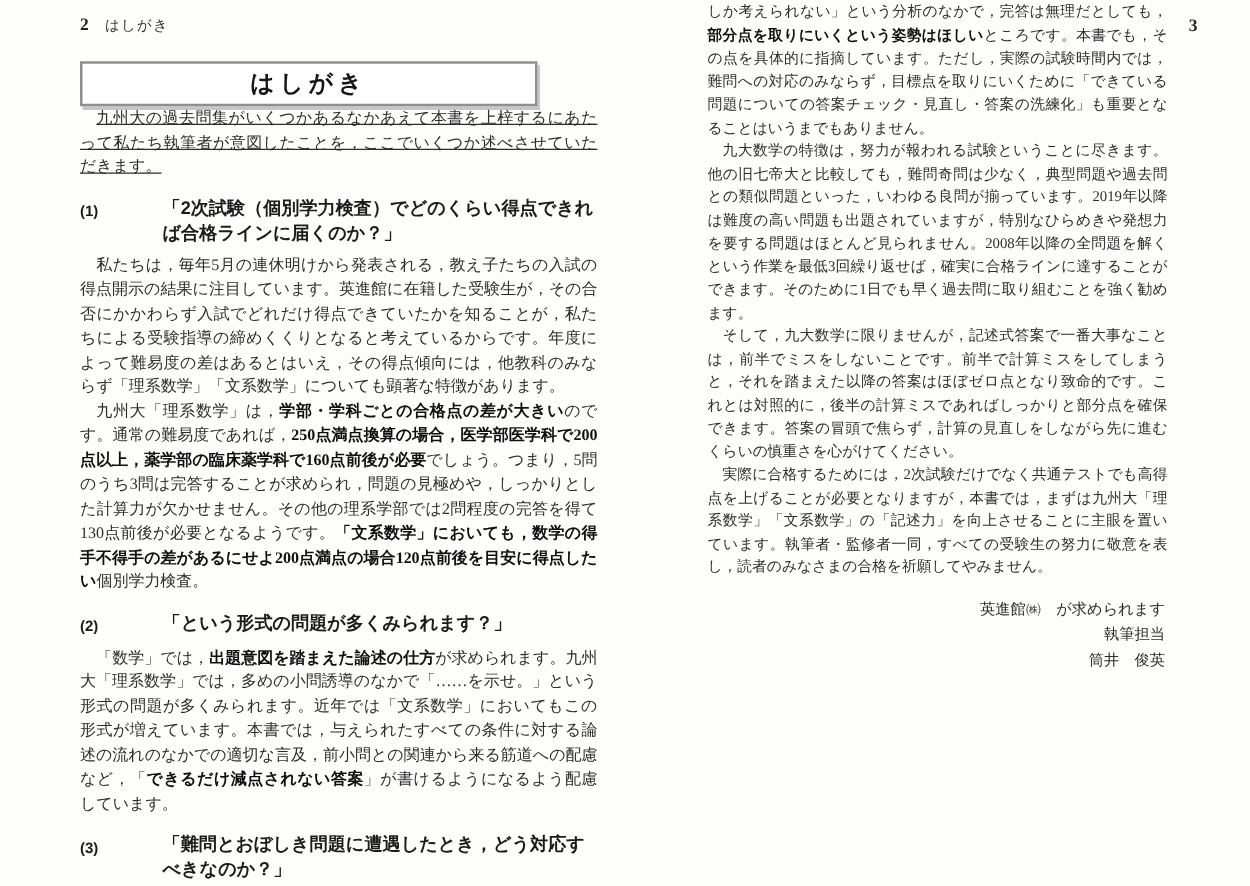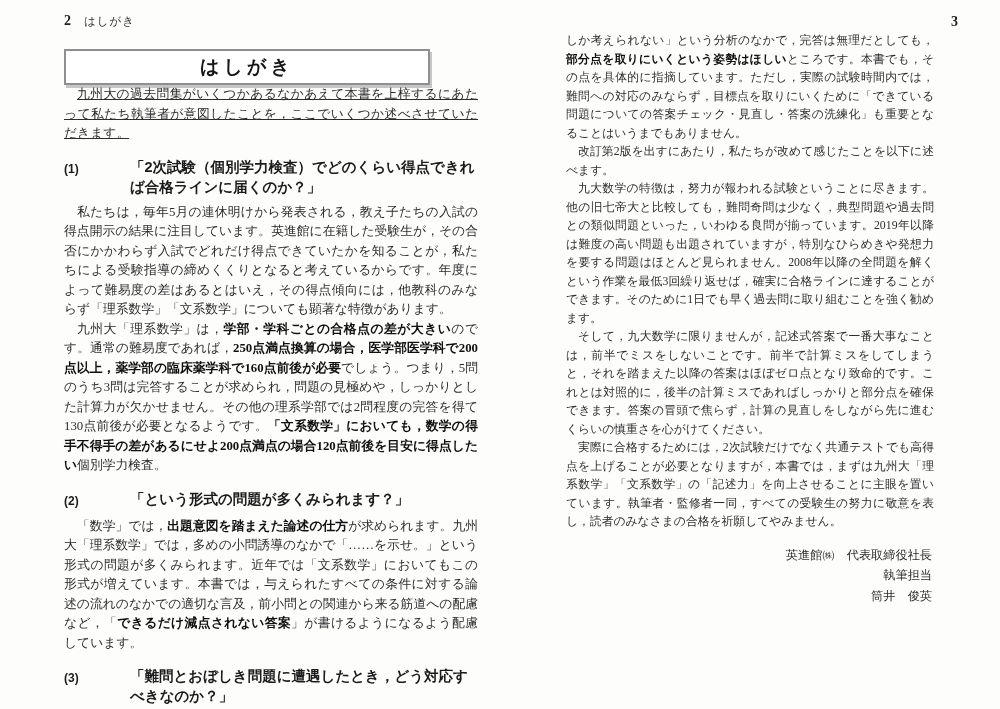--- a/index.html
+++ b/index.html
@@ -27,21 +27,21 @@
     box-shadow:2px 3px 0 #c6c6c6;
     display:flex; align-items:center; justify-content:center;
   }
   .title-box span {
     font-family:"Liberation Sans","DejaVu Sans",sans-serif;
     font-weight:bold; font-size:19px; letter-spacing:4px; color:#161616;
   }
 
   
   .bt { font-size:12.8px; line-height:19.5px; }
-  .rp .bt { font-size:11.8px; line-height:18.5px;margin-top:31px; }
+  .rp .bt { font-size:11.8px; line-height:18.5px; }
   p.p { margin:0; text-align:justify; text-justify:inter-ideograph; }
   .indent { text-indent:1.02em; }
   .gap { margin-top:9px; }
   .first-block { margin-top:11px;text-decoration:underline; }
   .rp-first { margin-top:44px; }
   .b, .b span { font-weight:bold; color:#101010; }
 
   
   .sec-h {
     display:flex; margin-top:13px; margin-bottom:6px;
@@ -88,26 +88,25 @@
       <span class="h-num">(3)</span>
       <span class="h-text">「難問とおぼしき問題に遭遇したとき，どう対応すべきなのか？」</span>
     </div>
 
   </div>
 </div>
 
 <div class="page rp" id="right-page">
   <div class="bt">
     <p class="p rp-first"><span>しか考えられない」という分析のなかで，完答は無理だとしても，</span><span class="b">部分点を取りにいくという姿勢はほしい</span><span>ところです。本書でも，その点を具体的に指摘しています。ただし，実際の試験時間内では，難問への対応のみならず，目標点を取りにいくために「できている問題についての答案チェック・見直し・答案の洗練化」も重要となることはいうまでもありません。</span></p>
-    <p class="p indent gap"><span>改訂第2版を出すにあたり，私たちが改めて感じたことを以下に述べます。</span></p>
     <p class="p indent"><span>九大数学の特徴は，努力が報われる試験ということに尽きます。他の旧七帝大と比較しても，難問奇問は少なく，典型問題や過去問との類似問題といった，いわゆる良問が揃っています。2019年以降は難度の高い問題も出題されていますが，特別なひらめきや発想力を要する問題はほとんど見られません。2008年以降の全問題を解くという作業を最低3回繰り返せば，確実に合格ラインに達することができます。そのために1日でも早く過去問に取り組むことを強く勧めます。</span></p>
     <p class="p indent"><span>そして，九大数学に限りませんが，記述式答案で一番大事なことは，前半でミスをしないことです。前半で計算ミスをしてしまうと，それを踏まえた以降の答案はほぼゼロ点となり致命的です。これとは対照的に，後半の計算ミスであればしっかりと部分点を確保できます。答案の冒頭で焦らず，計算の見直しをしながら先に進むくらいの慎重さを心がけてください。</span></p>
     <p class="p indent gap"><span>実際に合格するためには，2次試験だけでなく共通テストでも高得点を上げることが必要となりますが，本書では，まずは九州大「理系数学」「文系数学」の「記述力」を向上させることに主眼を置いています。執筆者・監修者一同，すべての受験生の努力に敬意を表し，読者のみなさまの合格を祈願してやみません。</span></p>
 
     <div class="signature">
-      <div>英進館㈱　代表取締役社長</div>
+      <div>英進館㈱　が求められます</div>
       <div>執筆担当</div>
       <div>筒井　俊英</div>
     </div>
   </div>
 </div>
 
 <div class="folio-right">3</div>
 
 </body></html>

